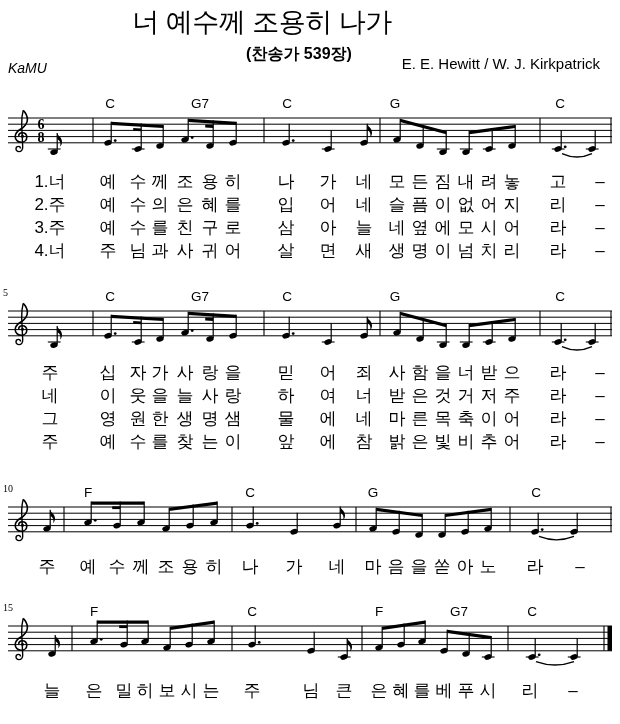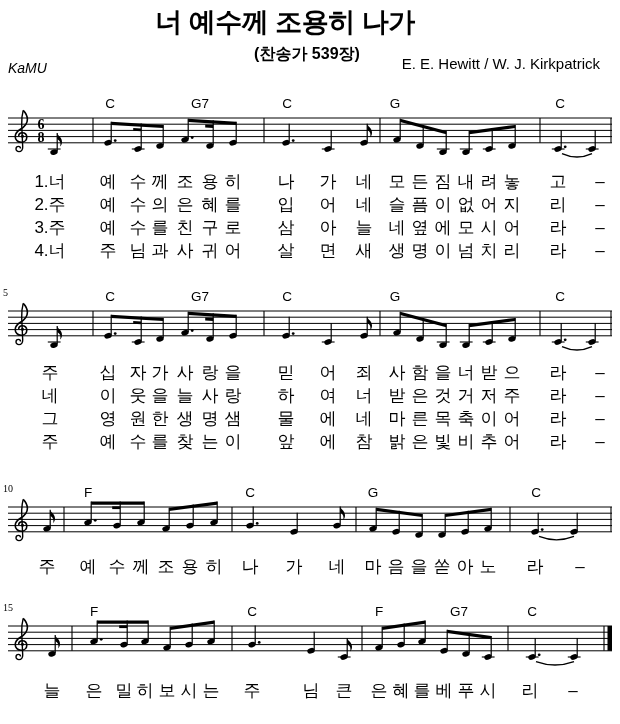--- a/index.html
+++ b/index.html
@@ -1,20 +1,20 @@
 <!DOCTYPE html>
 <html><head>
 <meta charset="utf-8">
 <style>
   html,body{margin:0;padding:0;background:#fff;}
   #page{position:relative;width:620px;height:724px;background:#ffffff;color:#000;
         font-family:"Liberation Sans",sans-serif;overflow:hidden;}
   .title{position:absolute;top:4px;left:0;width:524px;text-align:center;
-         font-size:27px;font-weight:700;letter-spacing:-0.5px;padding-left:23px;}
-  .subtitle{position:absolute;top:44px;left:12px;width:590px;text-align:center;
+         font-size:27px;font-weight:400;letter-spacing:-0.5px;}
+  .subtitle{position:absolute;top:44px;left:4px;width:590px;text-align:center;
             font-size:16px;font-weight:600;}
   .kamu{position:absolute;top:60px;left:8px;font-size:14px;font-style:italic;}
   .composer{position:absolute;top:55px;right:20px;font-size:15px;margin-left:35px;}
   #score-svg{position:absolute;left:0;top:0;}
   #score-svg text{fill:#000;}
   .ts{font-family:"Liberation Serif",serif;font-weight:700;font-size:14px;}
   .chord{font-family:"Liberation Sans",sans-serif;font-size:13.5px;}
   .mnum{font-family:"Liberation Serif",serif;font-size:10px;}
   .lyr{font-family:"Liberation Sans",sans-serif;font-size:17px;font-weight:500;}
 </style>

